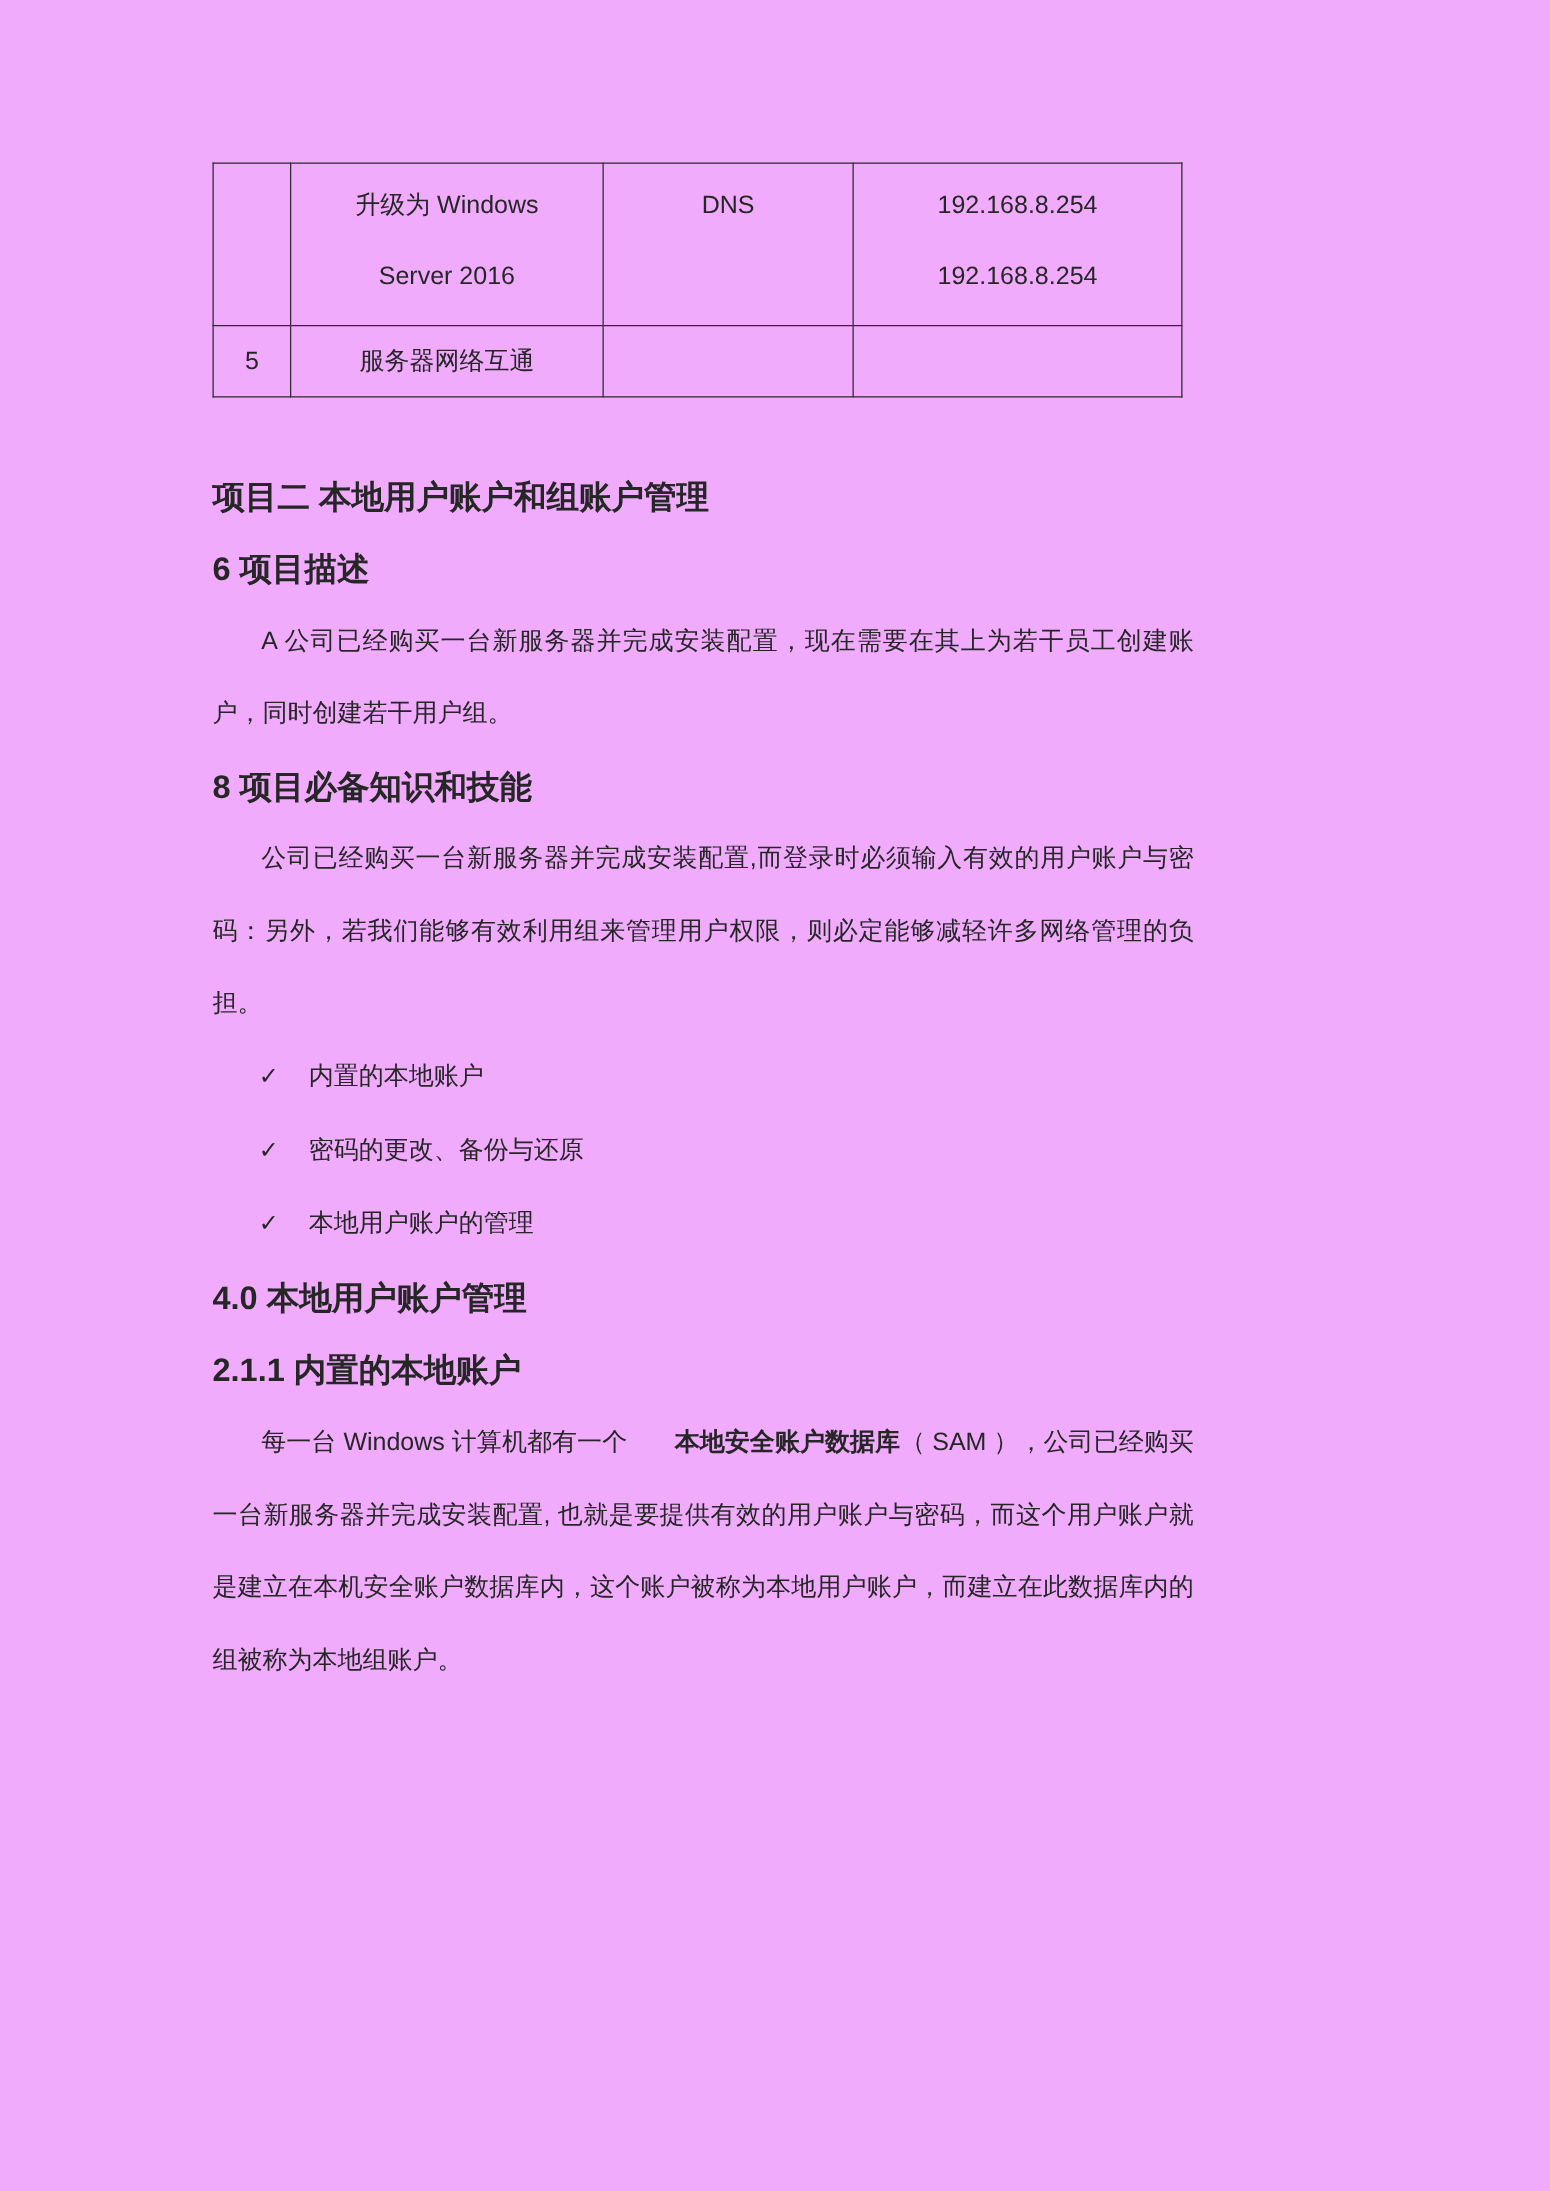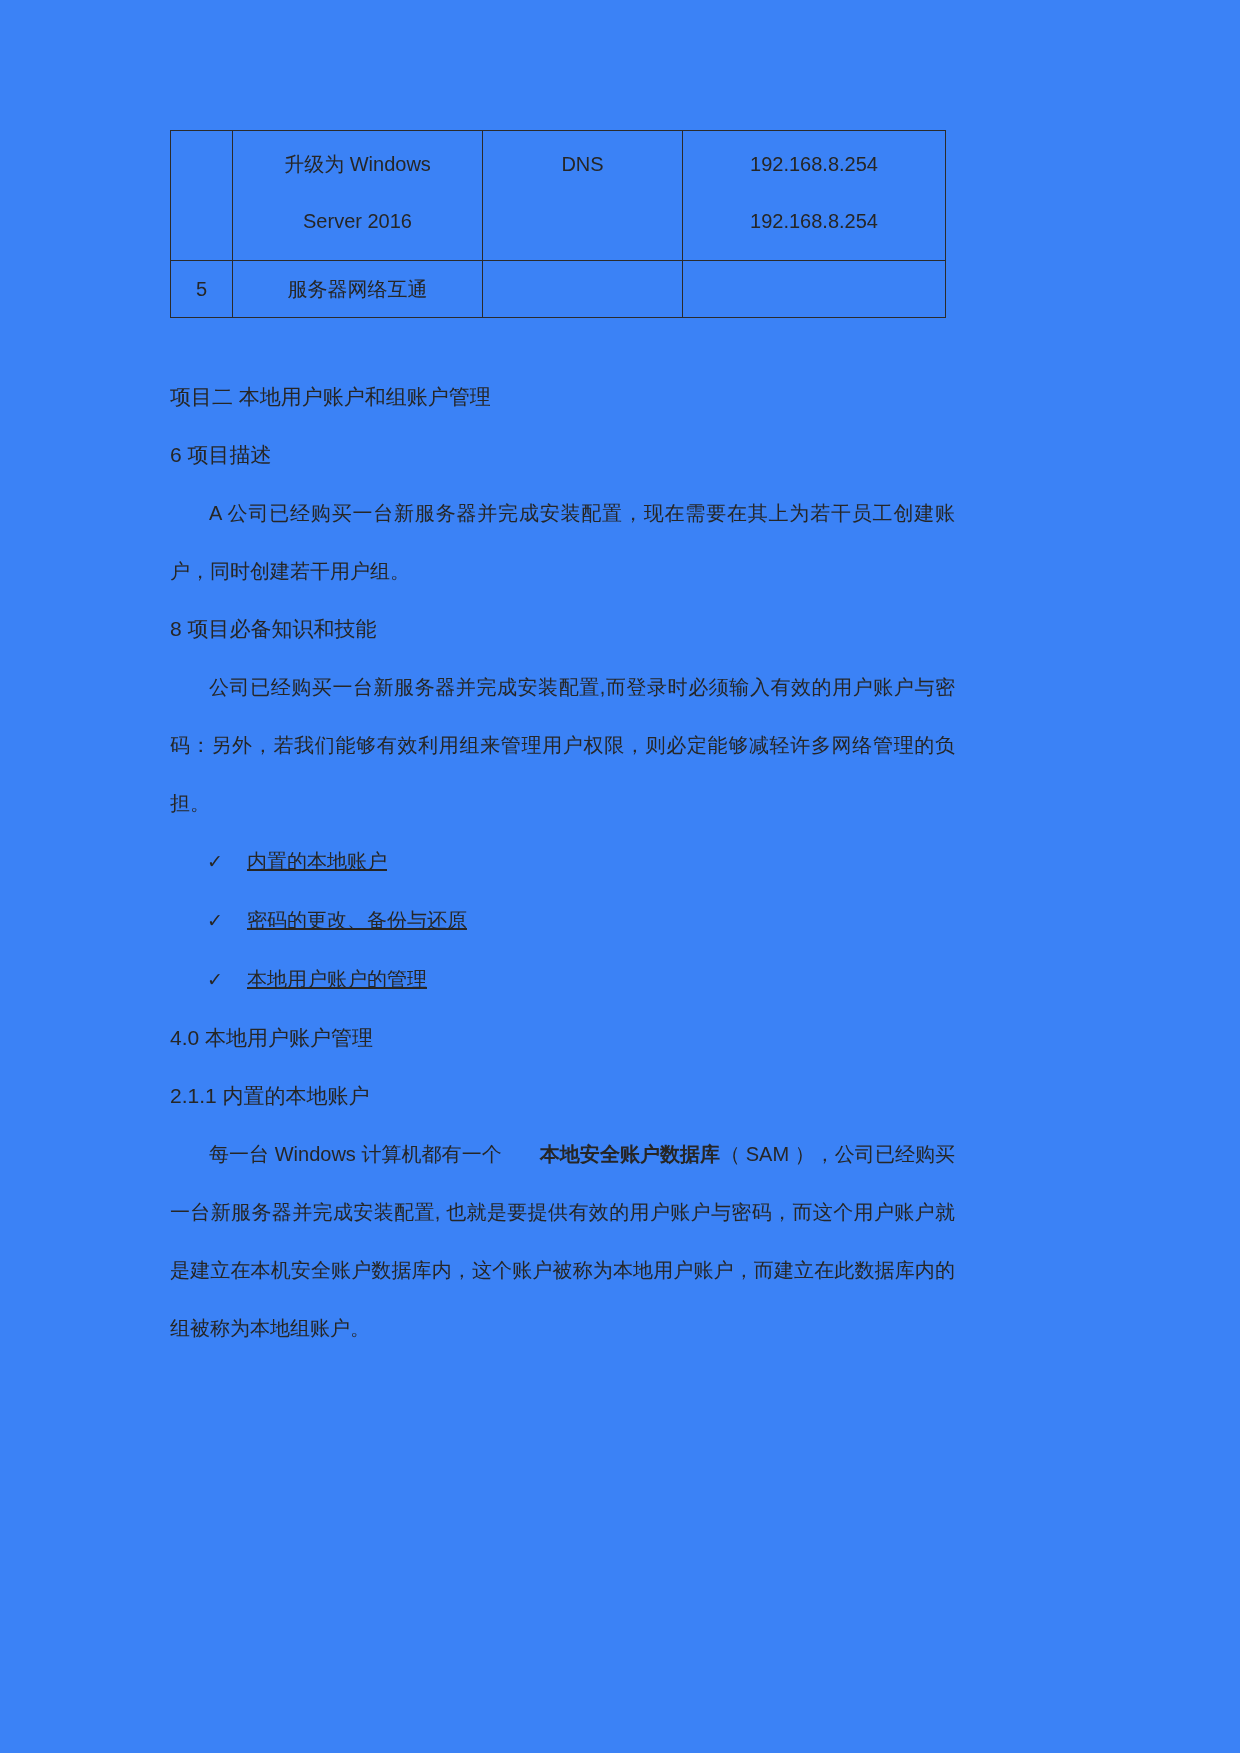--- a/index.html
+++ b/index.html
@@ -5,21 +5,21 @@
   html, body {
     margin: 0;
     padding: 0;
     background: #e9e9e9;
   }
   .page {
     position: relative;
     width: 1240px;
     height: 1753px;
     margin: 0 auto;
-    background: #3b82f6;
+    background: #f0abfc;
     box-sizing: border-box;
     padding: 130px 295px 0 170px;
     font-family: "Liberation Sans", "DejaVu Sans", sans-serif;
     color: #262626;
     font-size: 20px;
   }
   
   table.config-table {
     width: 775px;
     border-collapse: collapse;
@@ -49,42 +49,41 @@
   .col-label { width: 200px; }
   .col-value { width: 263px; }
 
   
   .doc-body {
     margin-top: 50px;
     width: 785px;
   }
   .doc-body h2, .doc-body h3 {
     margin: 0;
-    font-size: 21px;
-    font-weight: 400;
+    font-size: 26px;
+    font-weight: 700;
     line-height: 58px;
     color: #262626;
   }
   .doc-body p {
     margin: 0;
     line-height: 58px;
     text-align: justify;
     text-indent: 39px;
     font-size: 20px;
   }
   .seg-bold { font-weight: 700; margin-left: 38px; }
   ul.check-list {
     list-style: none;
     margin: 0;
     padding: 0 0 0 37px;
   }
   ul.check-list li {
     line-height: 58px;
     font-size: 20px;
-    text-decoration: underline;
   }
   .check-mark {
     display: inline-block;
     width: 40px;
     font-size: 19px;
     color: #262626;
   }
 </style>
 </head>
 <body>

